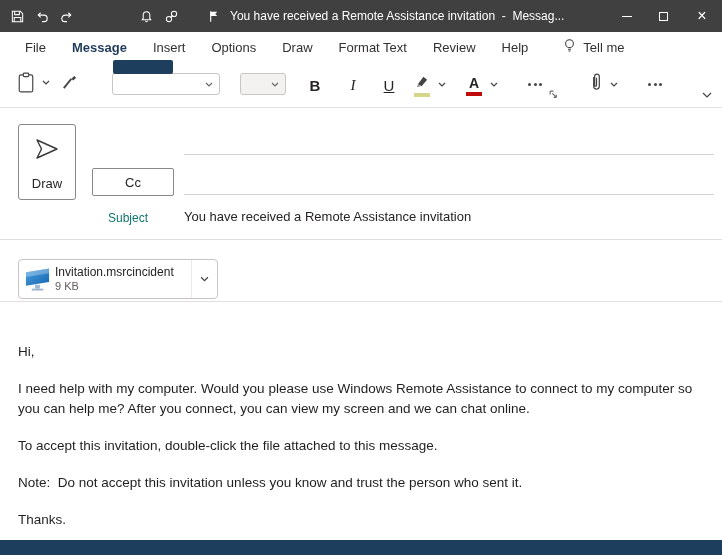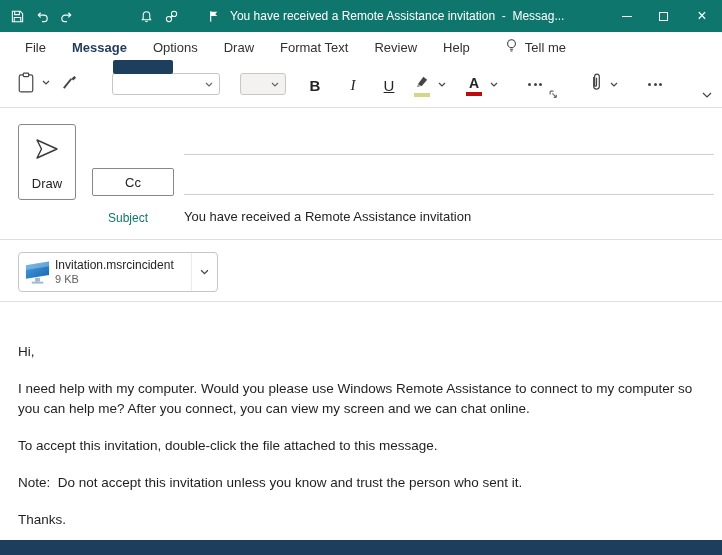--- a/index.html
+++ b/index.html
@@ -2,21 +2,21 @@
 <html><head>
 <meta charset="utf-8">
 <style>
   * { box-sizing: border-box; }
   html,body { margin:0; padding:0; background:#fff; }
   body { font-family:"Liberation Sans","DejaVu Sans",sans-serif; }
 
   .window { position:relative; width:722px; height:555px; background:#fff; overflow:hidden; }
 
   
-  .titlebar { position:absolute; top:0; left:0; right:0; height:32px; background:#0f766e; }
+  .titlebar { position:absolute; top:0; left:0; right:0; height:32px; background:#404040; }
   .qat-icon { position:absolute; top:7px; width:18px; height:18px; display:flex; align-items:center; justify-content:center; cursor:pointer; }
   .win-title { position:absolute; left:230px; top:9px; color:#fff; font-size:12px; white-space:pre; }
   .caption { position:absolute; right:0; top:0; height:32px; display:flex; }
   .cap-btn { width:37px; height:32px; display:flex; align-items:center; justify-content:center; color:#fff; cursor:pointer; }
   .cap-btn.close { width:40px; font-size:16px; }
   .min-glyph { width:10px; height:1px; background:#fff; display:block; }
   .max-glyph { width:9px; height:9px; border:1px solid #fff; display:block; }
 
   
   .tabrow { position:absolute; top:32px; left:0; right:0; height:30px; display:flex; align-items:center; padding-left:12px; font-size:13px; color:#323130; background:#fff; }
@@ -43,21 +43,21 @@
   
   .compose { position:absolute; top:108px; left:0; right:0; height:132px; background:#fff; border-bottom:1px solid #e1dfdd; }
   .send-btn { position:absolute; left:18px; top:16px; width:58px; height:76px; border:1px solid #8a8886; border-radius:3px; display:flex; flex-direction:column; align-items:center; justify-content:space-between; padding:12px 0 8px; font-size:13px; color:#252423; cursor:pointer; background:#fff; }
   .field-btn { position:absolute; left:92px; width:82px; height:28px; border:1px solid #8a8886; border-radius:2px; display:flex; align-items:center; justify-content:center; font-size:13px; color:#252423; background:#fff; cursor:pointer; }
   .field-line { position:absolute; left:184px; right:8px; height:27px; border-bottom:1px solid #d2d0ce; cursor:text; }
   .subject-label { position:absolute; left:108px; top:103px; font-size:12px; color:#0f766e; }
   .subject-value { position:absolute; left:184px; top:101px; font-size:13px; color:#252423; cursor:text; }
 
   
   .attach-section { position:absolute; top:240px; left:0; right:0; height:62px; background:#fff; border-bottom:1px solid #e1dfdd; box-shadow:0 3px 4px -2px rgba(0,0,0,0.14); }
-  .attach-chip { position:absolute; left:18px; top:12px; width:200px; height:40px; border:1px solid #c8c6c4; border-radius:4px; background:#fff; display:flex; align-items:center; cursor:pointer; }
+  .attach-chip { position:absolute; left:18px; top:19px; width:200px; height:40px; border:1px solid #c8c6c4; border-radius:4px; background:#fff; display:flex; align-items:center; cursor:pointer; }
   .attach-icon { width:36px; display:flex; align-items:center; justify-content:center; }
   .attach-meta { flex:1; display:flex; flex-direction:column; justify-content:center; line-height:1.25; overflow:hidden; }
   .attach-name { font-size:12px; color:#252423; white-space:nowrap; }
   .attach-size { font-size:11px; color:#605e5c; }
   .attach-chev { width:26px; align-self:stretch; display:flex; align-items:center; justify-content:center; border-left:1px solid #eceae8; cursor:pointer; }
 
   
   .body-section { position:absolute; top:302px; left:0; right:0; bottom:15px; background:#fff; padding:28px 10px 0 18px; font-size:13.5px; color:#1f1f1f; line-height:20px; cursor:text; }
   .body-section p { margin:12px 0 17px 0; white-space:pre-wrap; }
 
@@ -118,20 +118,21 @@
         </span>
       <span class="cap-btn close">
           <span>×</span>
         </span>
     </div>
   </div>
 
   <div class="tabrow">
     <span class="tab">File</span>
     <span class="tab selected">Message</span>
+    <span class="tab">Insert</span>
     <span class="tab">Options</span>
     <span class="tab">Draw</span>
     <span class="tab">Format Text</span>
     <span class="tab">Review</span>
     <span class="tab">Help</span>
     <span class="tellme">
       <span>
         <svg width="13" height="15" viewBox="0 0 14 16">
             <circle cx="7" cy="6" r="4.2" fill="none" stroke="#3b3a39" stroke-width="1.1"></circle>
             <path d="M5.4 12 h3.2 M5.9 14 h2.2" stroke="#3b3a39" stroke-width="1.1"></path>

